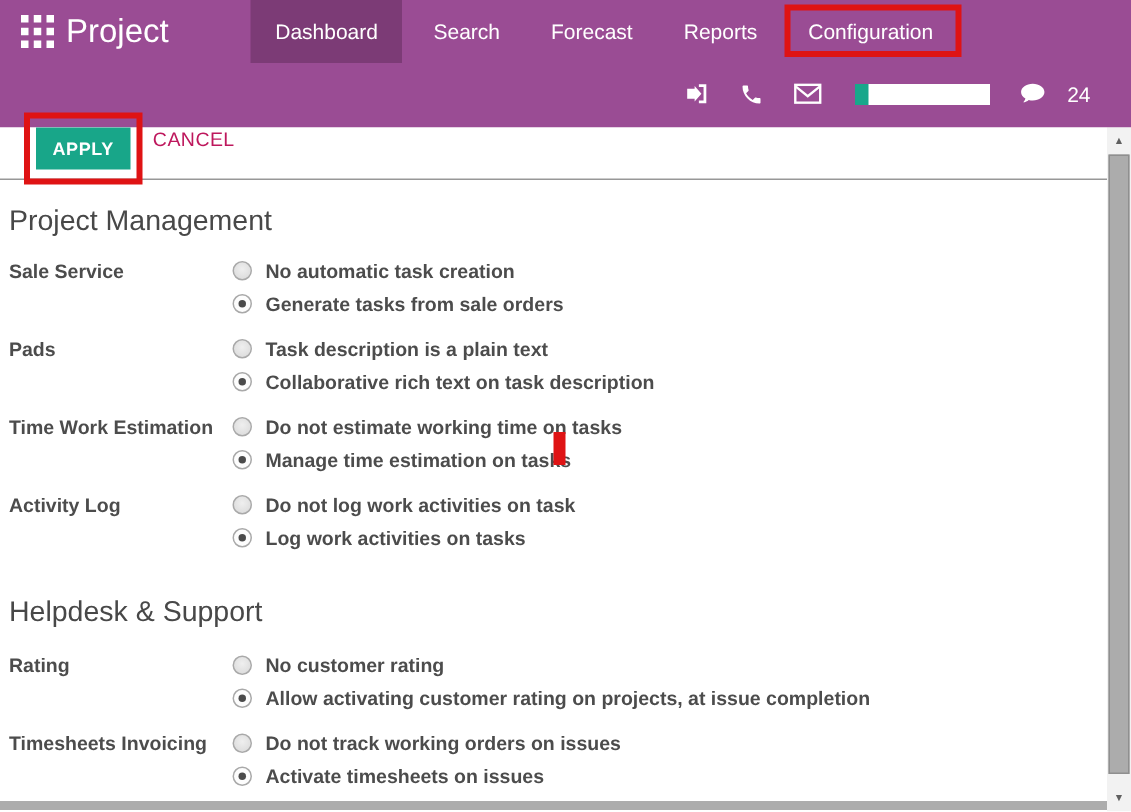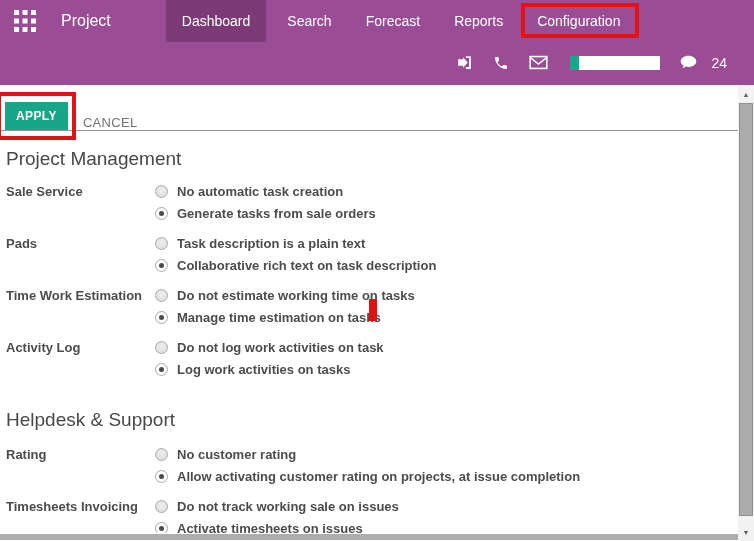--- a/index.html
+++ b/index.html
@@ -5,21 +5,21 @@
   * { box-sizing: border-box; }
   html,body { margin:0; padding:0; }
   body { font-family:"Liberation Sans", sans-serif; }
 
   .screen { position:relative; width:754px; height:541px; background:#fff; overflow:hidden; }
 
   
   .topbar { position:absolute; top:0; left:0; width:754px; height:85px; background:#9A4C94; }
   .nav-row { display:flex; align-items:stretch; height:42px; }
   .apps-btn { display:flex; align-items:center; margin-left:14px; cursor:pointer; }
-  .app-title { color:#fff; font-size:16px; line-height:42px; margin-left:25px; white-space:nowrap; }
+  .app-title { color:#fff; font-size:22px; line-height:42px; margin-left:8px; white-space:nowrap; }
   .main-nav { display:flex; height:42px; margin-left:38px;padding-left:17px; }
   .nav-item { position:relative; display:flex; align-items:center; padding:0 13px; color:#fff;
               font-size:14px; text-decoration:none; cursor:pointer; white-space:nowrap; }
   .nav-item.active { background:#7C3B76; padding:0 16px; }
   .nav-item.gap { margin-left:8px; }
 
   .icons-row { display:flex; align-items:center; justify-content:flex-end; height:41px; padding-right:27px; }
   .tray-icon { display:flex; align-items:center; cursor:pointer; margin-left:20px; }
   .progress { position:relative; width:90px; height:14px; background:#fff; margin-left:22px; overflow:hidden; cursor:pointer; }
   .progress-fill { display:block; position:absolute; left:0; top:0; bottom:0; background:#18A78B; }
@@ -27,24 +27,24 @@
   .msg-count { color:#fff; font-size:14px; margin-left:14px; }
 
   
   .annotation { position:absolute; border:4px solid #DF1314; pointer-events:none; z-index:50; }
   .annotation.cfg    { top:3px; bottom:4px; left:-3px; right:-6px; }
   .annotation.apply  { top:-10px; bottom:-10px; left:-8px; right:-8px; }
   .annotation.option { top:-7px; bottom:-6px; left:-12px; right:-10px; }
 
   
   .content { position:absolute; top:85px; left:0; width:738px; height:448px; background:#fff; }
-  .toolbar { position:relative; height:46px; border-bottom:1px solid #979797; display:flex; align-items:flex-end; padding-left:5px; }
+  .toolbar { position:relative; height:35px; border-bottom:1px solid #979797; display:flex; align-items:flex-start; padding-left:24px; }
   .apply-btn { position:relative; background:#18A689; color:#fff; border:none; font-family:inherit;
                font-size:12px; font-weight:bold; letter-spacing:.4px; padding:7px 11px; cursor:pointer; }
-  .cancel-link { color:#737373; font-size:13px; letter-spacing:.3px; margin-left:15px; text-decoration:none; cursor:pointer; }
+  .cancel-link { color:#be185d; font-size:13px; letter-spacing:.3px; margin-left:15px; text-decoration:none; cursor:pointer; }
 
   .form-body { padding-left:6px; }
   .section-title { font-size:19px; font-weight:400; color:#484848; margin:17px 0 10px 0; }
   .section-title.second { margin-top:29px; margin-bottom:12px; }
 
   .group { display:flex; margin-bottom:8px; }
   .group-label { width:149px; flex:0 0 149px; font-size:13px; font-weight:bold; color:#4C4C4C; padding-top:4px; }
   .options { display:flex; flex-direction:column;font-weight:bold; }
   .option { position:relative; display:flex; align-items:center; height:22px; cursor:pointer; width:max-content; }
   .radio { position:relative; width:13px; height:13px; border-radius:50%; border:1px solid #A9A9A9;
@@ -214,21 +214,21 @@
             <span class="option-label">Allow activating customer rating on projects, at issue completion</span>
           </label>
         </div>
       </div>
 
       <div class="group">
         <span class="group-label">Timesheets Invoicing</span>
         <div class="options">
           <label class="option">
             <span class="radio"></span>
-            <span class="option-label">Do not track working sale on issues</span>
+            <span class="option-label">Do not track working orders on issues</span>
           </label>
           <label class="option">
             <span class="radio checked"></span>
             <span class="option-label">Activate timesheets on issues</span>
           </label>
         </div>
       </div>
 
     </div>
   </div>

